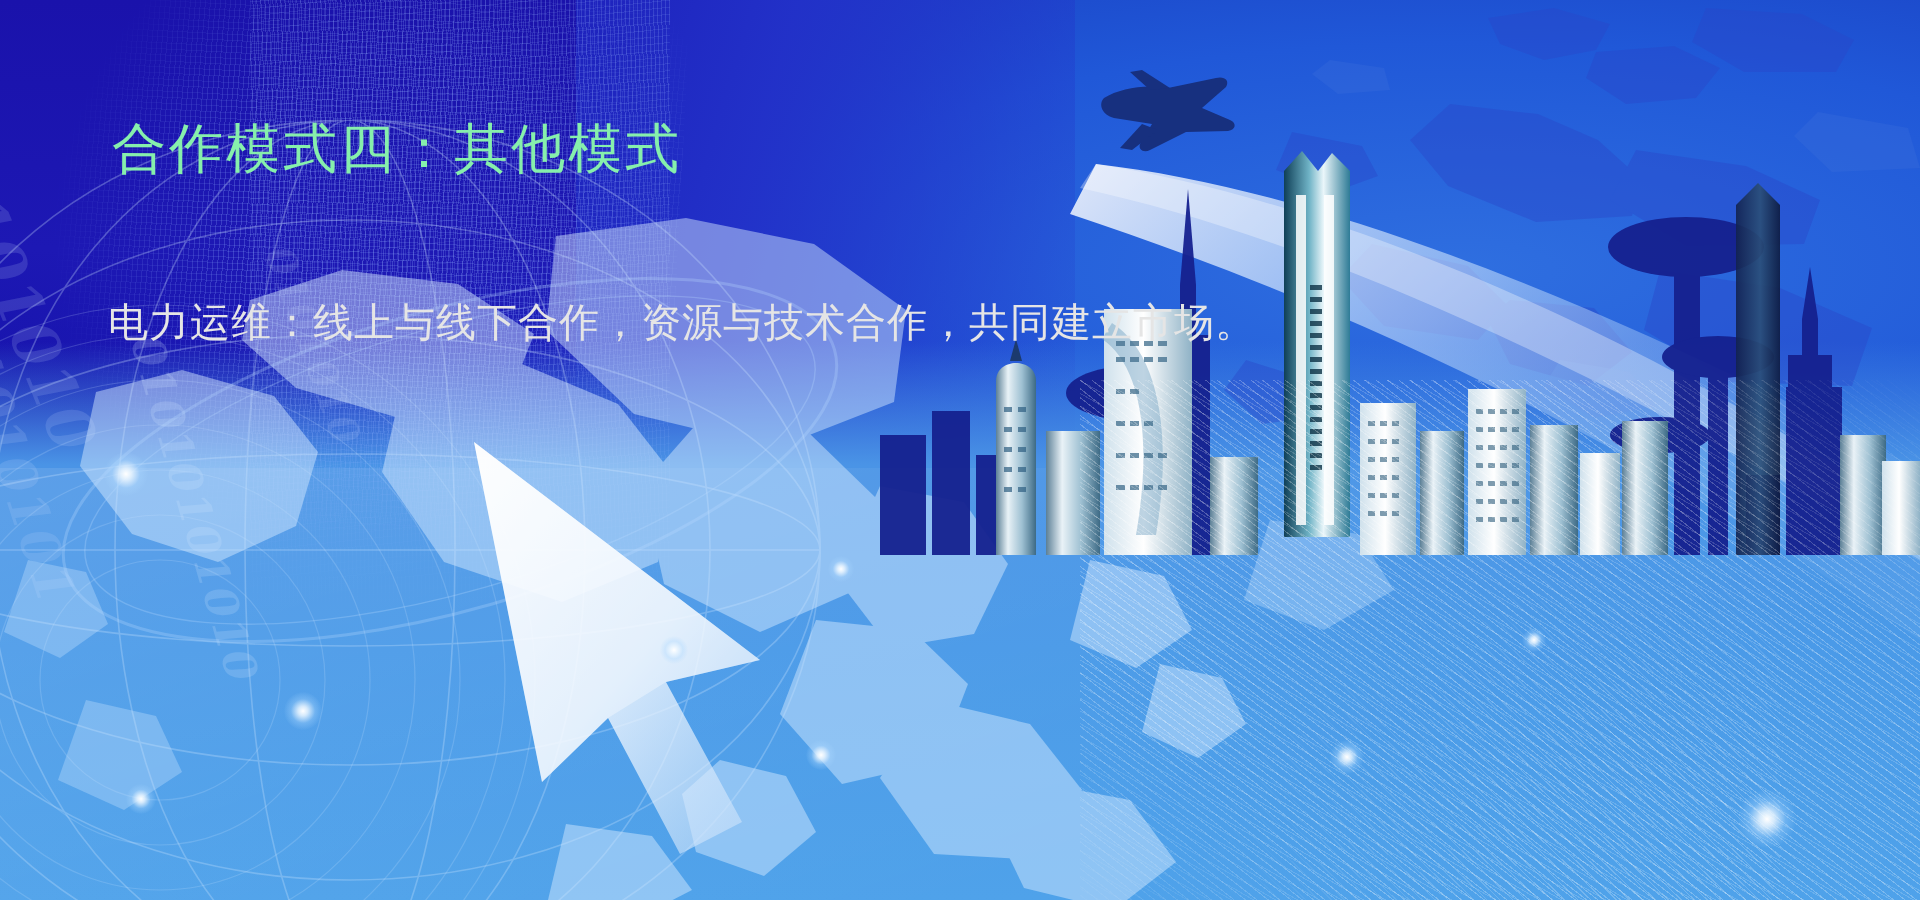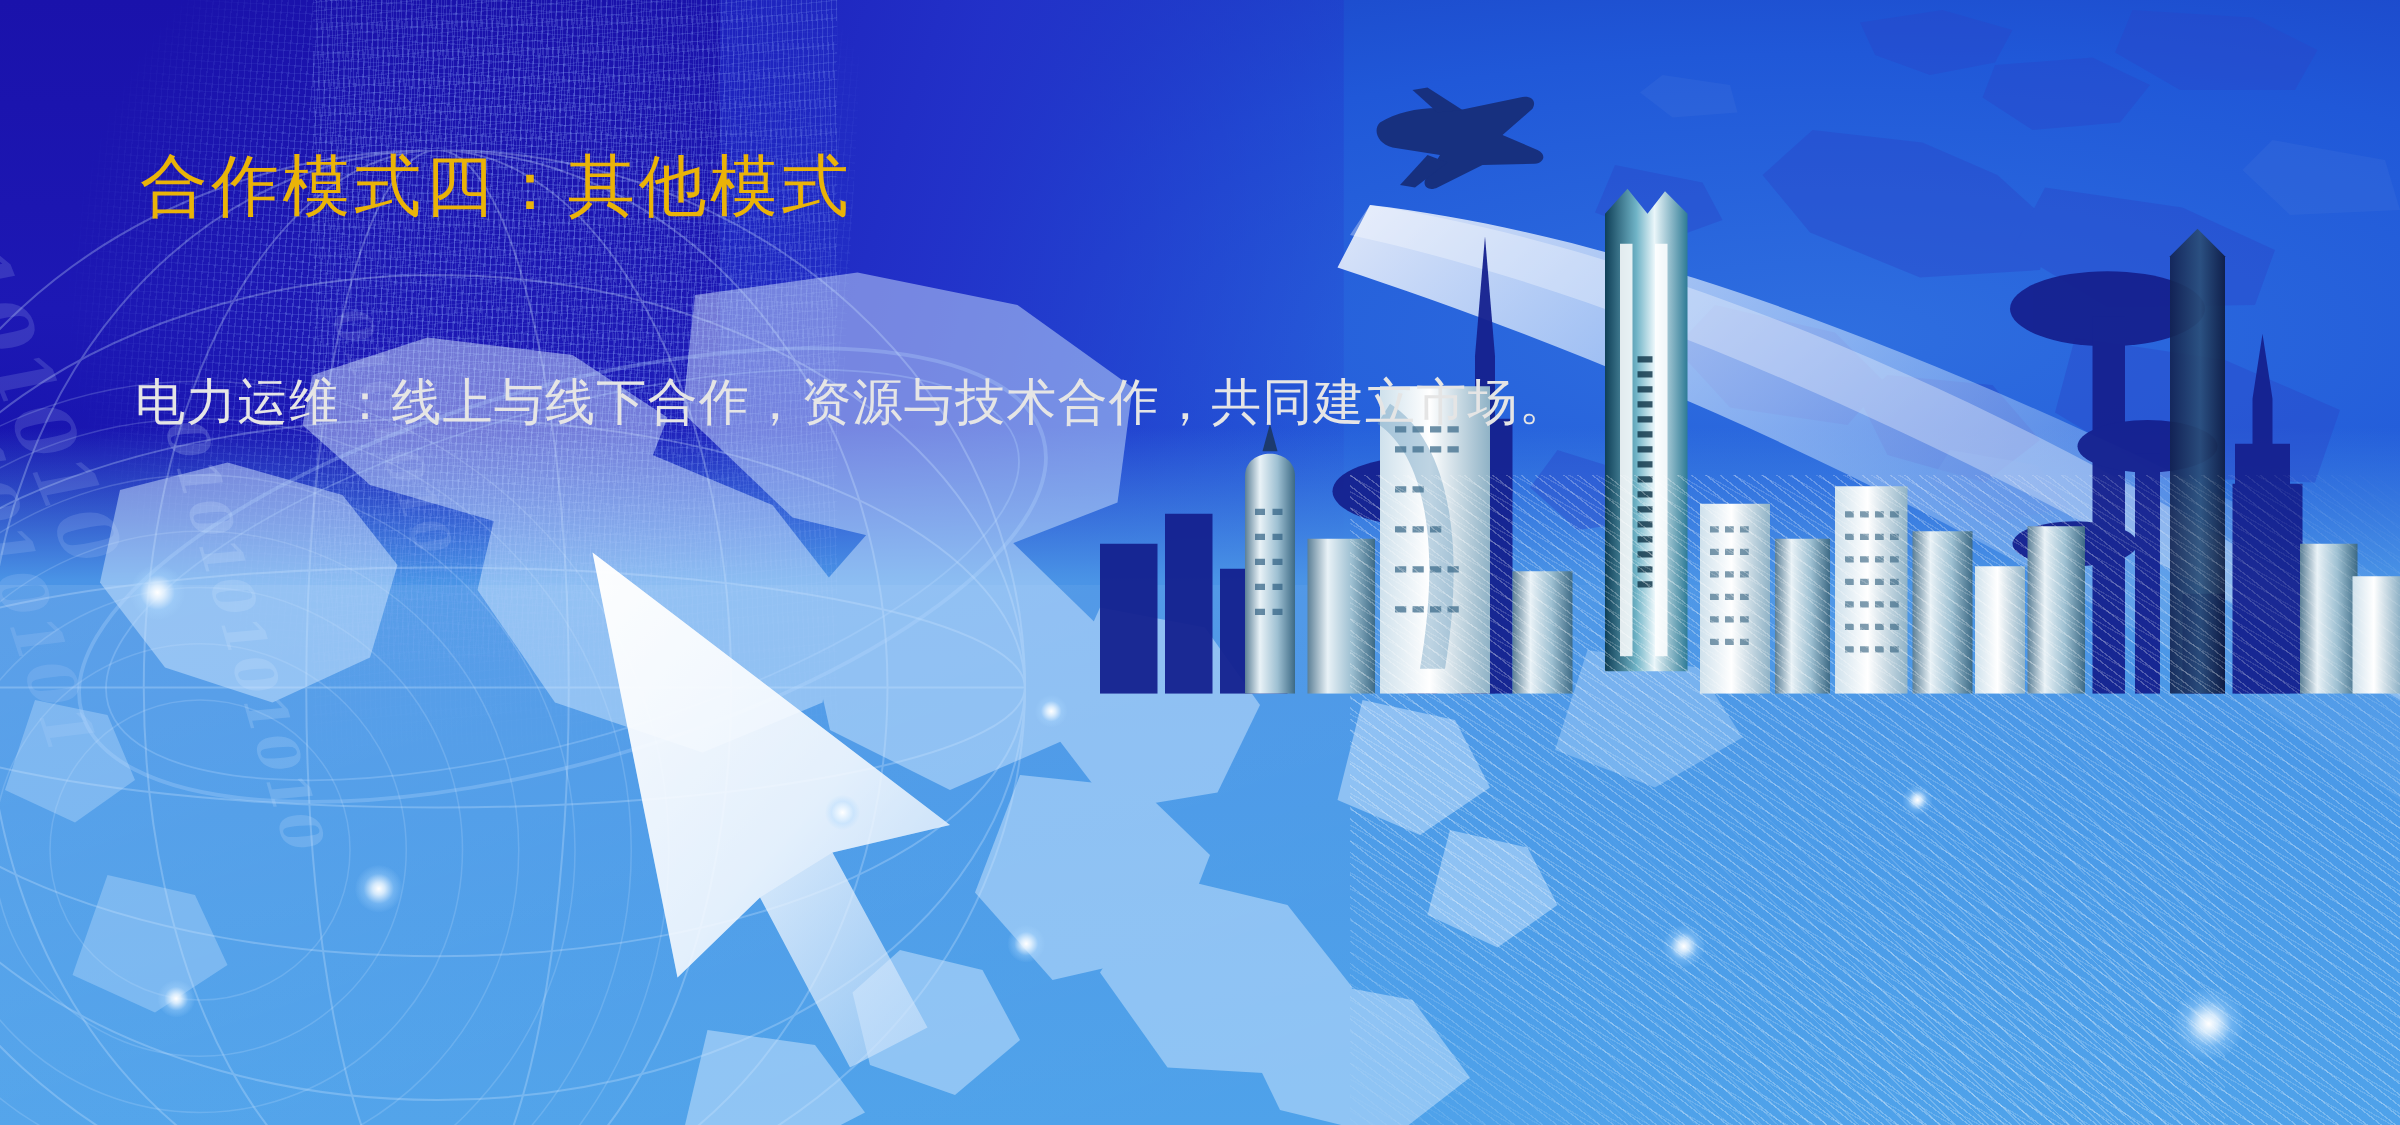--- a/index.html
+++ b/index.html
@@ -125,21 +125,21 @@
     pointer-events:none;
   }
 
   
   .title{
     position:absolute;
     left:112px;top:118px;
     font-family:"DejaVu Sans","Liberation Sans",sans-serif;
     font-size:54px;
     font-weight:400;
-    color:#eab308;
+    color:#86efac;
     letter-spacing:3px;
     line-height:1.15;
     white-space:nowrap;
   }
   .body-block{
     position:absolute;
     left:108px;top:288px;
     width:1420px;
   }
   .body-line{

